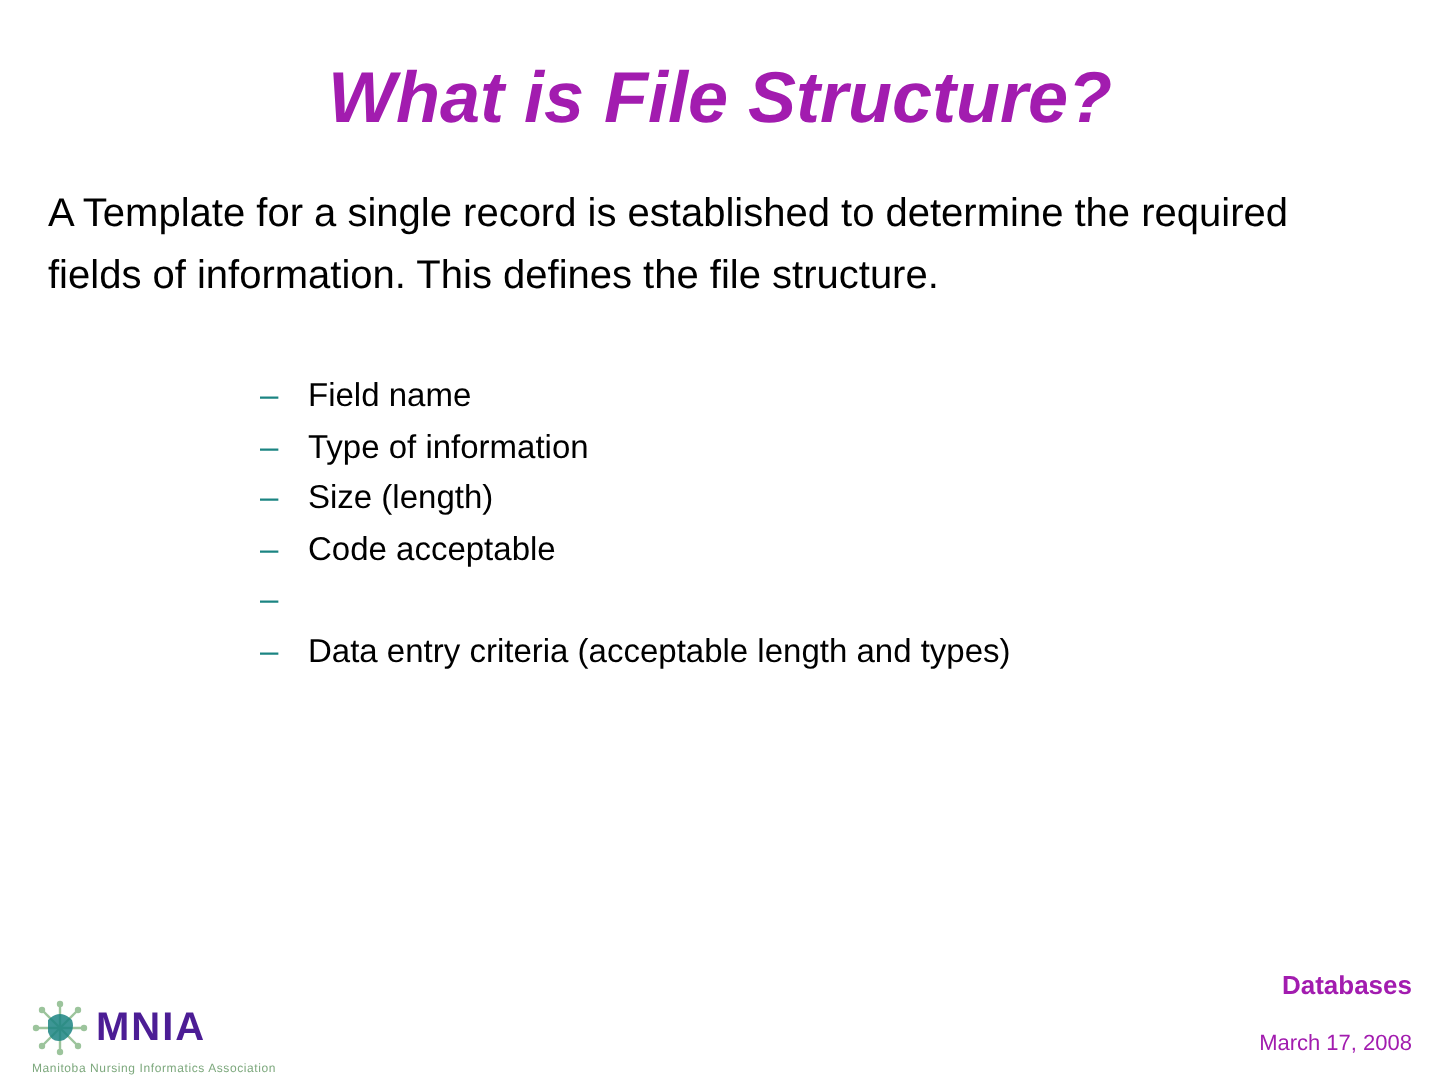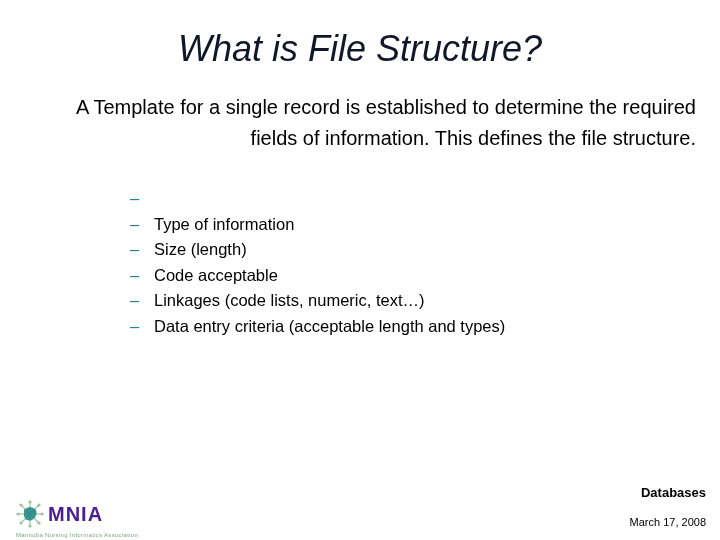--- a/index.html
+++ b/index.html
@@ -14,31 +14,31 @@
     overflow: hidden;
   }
   .slide {
     width: 720px;
     height: 540px;
     position: relative;
     box-sizing: border-box;
   }
   .title {
     font-style: italic;
-    color: #0f172a;
+    color: #a21caf;
     font-size: 36px;
     text-align: center;
     padding-top: 28px;
     padding-bottom: 18px;
-    font-weight: 400;
+    font-weight: 700;
   }
   .intro {
     font-size: 20px;
     line-height: 1.55;
-    text-align: right;
+    text-align: left;
     padding: 0 24px;
     margin-top: 4px;
   }
   .bullets {
     margin: 32px 0 0 130px;
     font-size: 16.5px;
     line-height: 1.55;
   }
   .bullets .item {
     display: flex;
@@ -46,21 +46,21 @@
   .bullets .dash {
     width: 24px;
     flex: 0 0 24px;
     color: #1b8482;
   }
   .footer {
     position: absolute;
     bottom: 12px;
     right: 14px;
     text-align: right;
-    color: #000000;
+    color: #a21caf;
   }
   .footer .db {
     font-weight: bold;
     font-size: 13px;
   }
   .footer .date {
     font-size: 11px;
     margin-top: 16px;
   }
   .logo {
@@ -91,36 +91,36 @@
 
 <div class="slide">
 
   <div class="title">What is File Structure?</div>
 
   <div class="intro">A Template for a single record is established to determine the required fields of information.  This defines the file structure.</div>
 
   <div class="bullets">
     <div class="item">
       <span class="dash">–</span>
+      <span>Field name</span>
     </div>
     <div class="item">
       <span class="dash">–</span>
       <span>Type of information</span>
     </div>
     <div class="item">
       <span class="dash">–</span>
       <span>Size (length)</span>
     </div>
     <div class="item">
       <span class="dash">–</span>
       <span>Code acceptable</span>
     </div>
     <div class="item">
       <span class="dash">–</span>
-      <span>Linkages (code lists, numeric, text…)</span>
     </div>
     <div class="item">
       <span class="dash">–</span>
       <span>Data entry criteria (acceptable length and types)</span>
     </div>
   </div>
 
   <div class="logo">
     <svg width="28" height="28" viewBox="0 0 28 28">
       <g stroke="#9cc49c" stroke-width="1.2" fill="none">

